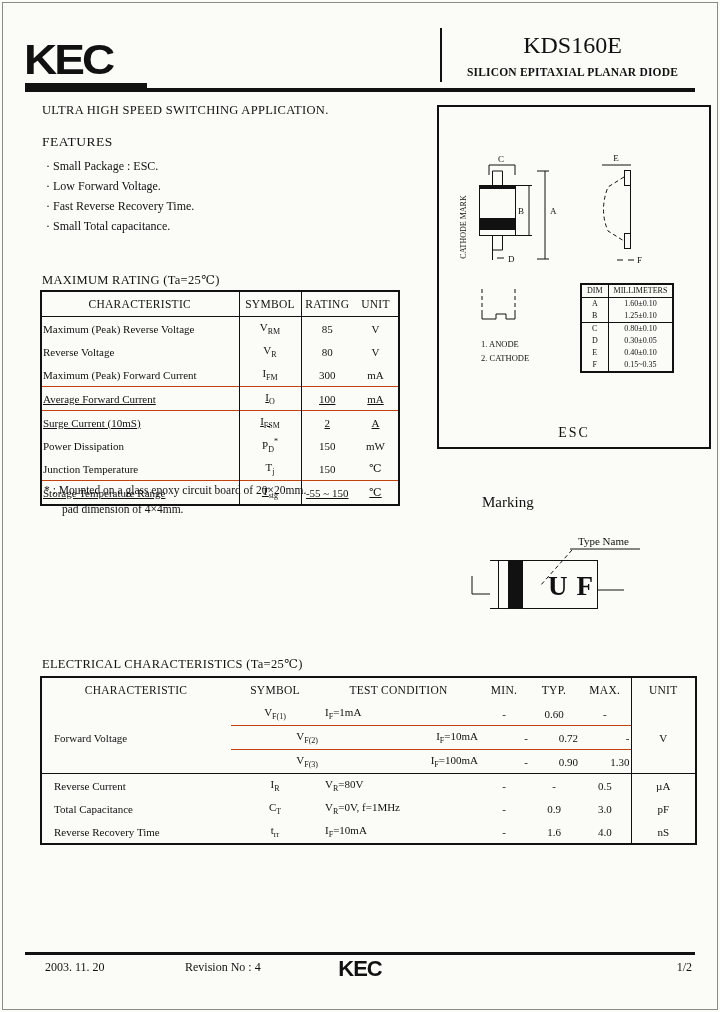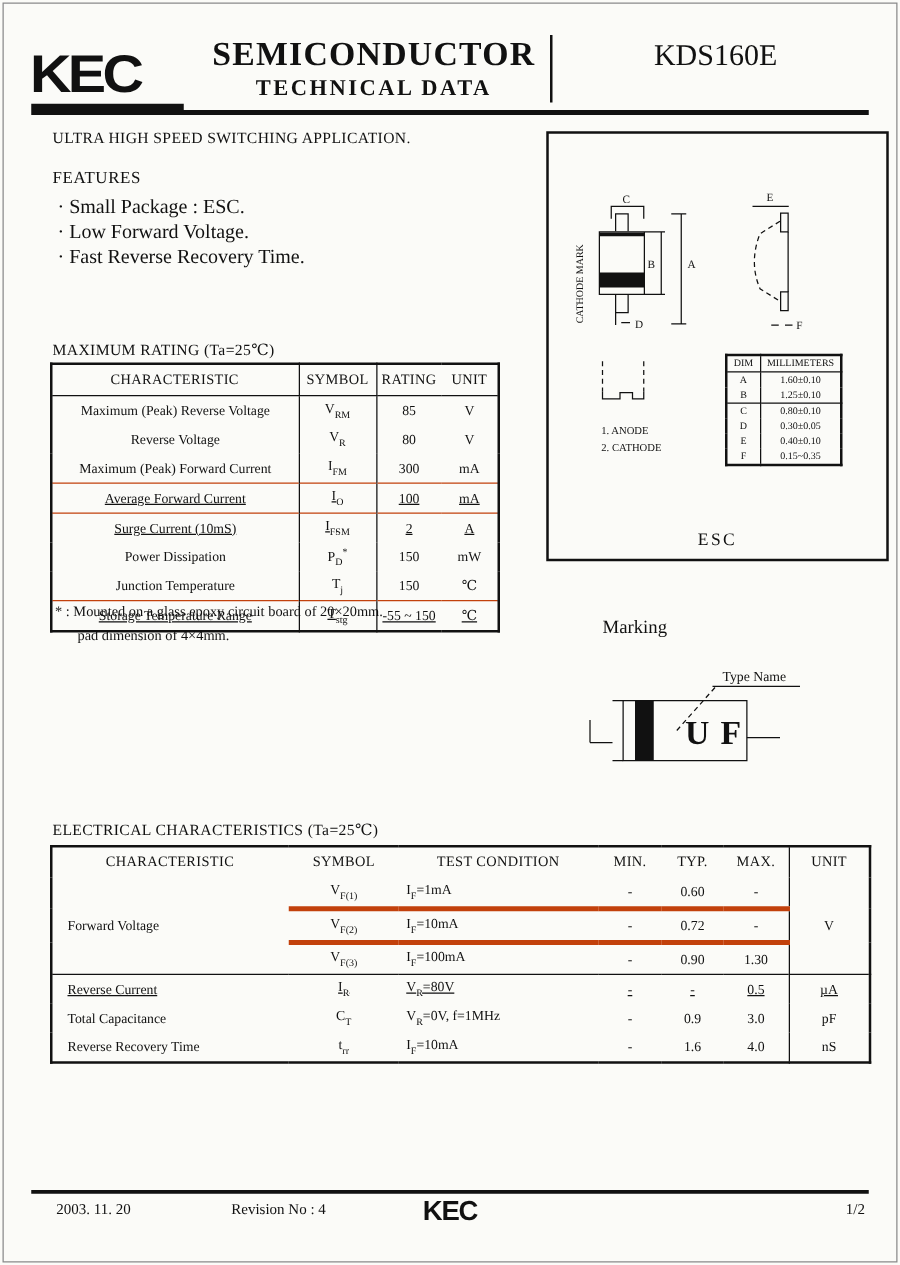--- a/index.html
+++ b/index.html
@@ -15,41 +15,41 @@
   .hc .t1{font-size:27px;font-weight:bold;letter-spacing:1px;}
   .hc .t2{font-size:18px;font-weight:bold;letter-spacing:2px;margin-top:1px;}
   .vdiv{position:absolute;left:440px;top:28px;width:2px;height:54px;background:#111;}
   .hr-right{position:absolute;left:445px;top:32px;width:255px;text-align:center;}
   .pn{font-size:24px;font-weight:normal;}
   .ps{font-size:11.5px;font-weight:bold;margin-top:7px;letter-spacing:.2px;}
   .hrule{position:absolute;left:25px;top:88px;width:670px;height:4px;background:#111;}
 
   .app{position:absolute;left:42px;top:103px;font-size:12.5px;letter-spacing:.3px;}
   .feat-title{position:absolute;left:42px;top:134px;font-size:13.5px;letter-spacing:.5px;}
-  .feat-list{position:absolute;left:46px;top:156px;font-size:16px;line-height:20px;}
+  .feat-list{position:absolute;left:46px;top:156px;font-size:12px;line-height:20px;}
 
   
   .pkg{position:absolute;left:437px;top:105px;width:270px;height:340px;border:2px solid #111;}
   .pkg svg{position:absolute;left:0;top:0;}
   .pkg svg text{font-family:"Liberation Serif","DejaVu Serif",serif;fill:#111;}
   .dim-tbl{position:absolute;left:141px;top:176px;border-collapse:collapse;border:2px solid #111;
            font-size:8px;background:transparent;}
   .dim-tbl th,.dim-tbl td{font-weight:normal;text-align:center;height:12px;padding:0 5px;line-height:12px;}
   .dim-tbl th:first-child,.dim-tbl td:first-child{border-right:1px solid #111;}
   .dim-tbl thead th{border-bottom:1px solid #111;}
   .dim-tbl tr.hb td{border-bottom:1.5px solid #111;}
   .esc-label{position:absolute;left:0;bottom:6px;width:100%;text-align:center;font-size:14px;letter-spacing:2px;}
 
   
   .sec-title{position:absolute;font-size:12.5px;letter-spacing:.3px;}
   .mr{position:absolute;left:40px;top:290px;width:358px;border-collapse:collapse;table-layout:fixed;
       border:2px solid #111;font-size:11px;}
   .mr th{font-weight:normal;font-size:11.5px;height:22px;letter-spacing:.3px;}
   .mr td{height:21px;text-align:center;}
-  .mr .c{text-align:center;}
+  .mr .c{text-align:left;}
   .mr th.c{text-align:center;padding-left:0;}
   .mr .vr{border-right:1px solid #111;}
   .mr thead th{border-bottom:1px solid #111;}
   .mr tr.gs td{border-top:1px solid #c2410c;text-decoration:underline;}
 
   .note1{position:absolute;left:44px;top:484px;font-size:11.5px;text-align:right;}
   .note2{position:absolute;left:62px;top:503px;font-size:11.5px;}
 
   
   .mark-title{position:absolute;left:482px;top:494px;font-size:15px;}
@@ -59,58 +59,56 @@
   
   .el{position:absolute;left:40px;top:676px;width:655px;border-collapse:collapse;table-layout:fixed;
       border:2px solid #111;font-size:11px;}
   .el th{font-weight:normal;font-size:11.5px;height:22px;letter-spacing:.3px;}
   .el td{height:21px;text-align:center;}
   .el .c{text-align:left;padding-left:12px;}
   .el th.c{text-align:center;padding-left:0;}
   .el .tc{text-align:left;padding-left:6px;}
   .el th.tc{text-align:center;padding-left:0;}
   .el .u{border-left:1px solid #111;}
-  .el tr.gs td{border-top:1.5px solid #111;text-decoration:underline;}
-  .el tr.ss td{border-top:4px solid #c2410c;}
+  .el tr.gs td{border-top:1.5px solid #111;}
+  .el tr.ss td{border-top:1px solid #c2410c;text-align:right;}
 
   sub{font-size:8px;margin-top:40px;}
   sup{font-size:8px;}
 
   
   .f-rule{position:absolute;left:25px;top:952px;width:670px;height:3px;background:#111;}
   .f-date{position:absolute;left:45px;top:960px;font-size:12px;}
   .f-rev{position:absolute;left:185px;top:960px;font-size:12px;}
   .f-logo{position:absolute;left:0;top:956px;width:100%;text-align:center;
           font-family:"Liberation Sans","DejaVu Sans",sans-serif;font-weight:bold;font-size:22px;letter-spacing:-1px;}
   .f-page{position:absolute;right:28px;top:960px;font-size:12px;}
 </style>
 </head>
 <body>
 
 <div id="page">
   <div class="frame"></div>
 
   <div class="logo">KEC</div>
   <div class="logo-bar"></div>
-  <div class="hc">
-    <div class="t1">SEMICONDUCTOR</div>
-    <div class="t2">TECHNICAL DATA</div>
-  </div>
   <div class="vdiv"></div>
   <div class="hr-right">
     <div class="pn">KDS160E</div>
+    <div class="ps">SILICON EPITAXIAL PLANAR DIODE</div>
   </div>
   <div class="hrule"></div>
 
   <div class="app">ULTRA HIGH SPEED SWITCHING APPLICATION.</div>
   <div class="feat-title">FEATURES</div>
   <div class="feat-list">
     <div>· Small Package : ESC.</div>
     <div>· Low Forward Voltage.</div>
     <div>· Fast Reverse Recovery Time.</div>
+    <div>· Small Total capacitance.</div>
   </div>
 
   <div class="pkg">
     <svg width="266" height="336" viewBox="0 0 266 336">
       <g stroke="#111" stroke-width="1" fill="none">
 
         <text x="27" y="120" font-size="8" text-anchor="middle" transform="rotate(-90 27 120)" stroke="none">CATHODE MARK</text>
         <text x="62" y="55" font-size="9" text-anchor="middle" stroke="none">C</text>
         <path d="M50,68 L50,58 L76,58 L76,68"></path>
         <path d="M53.5,78 L53.5,64 L63.5,64 L63.5,78"></path>

